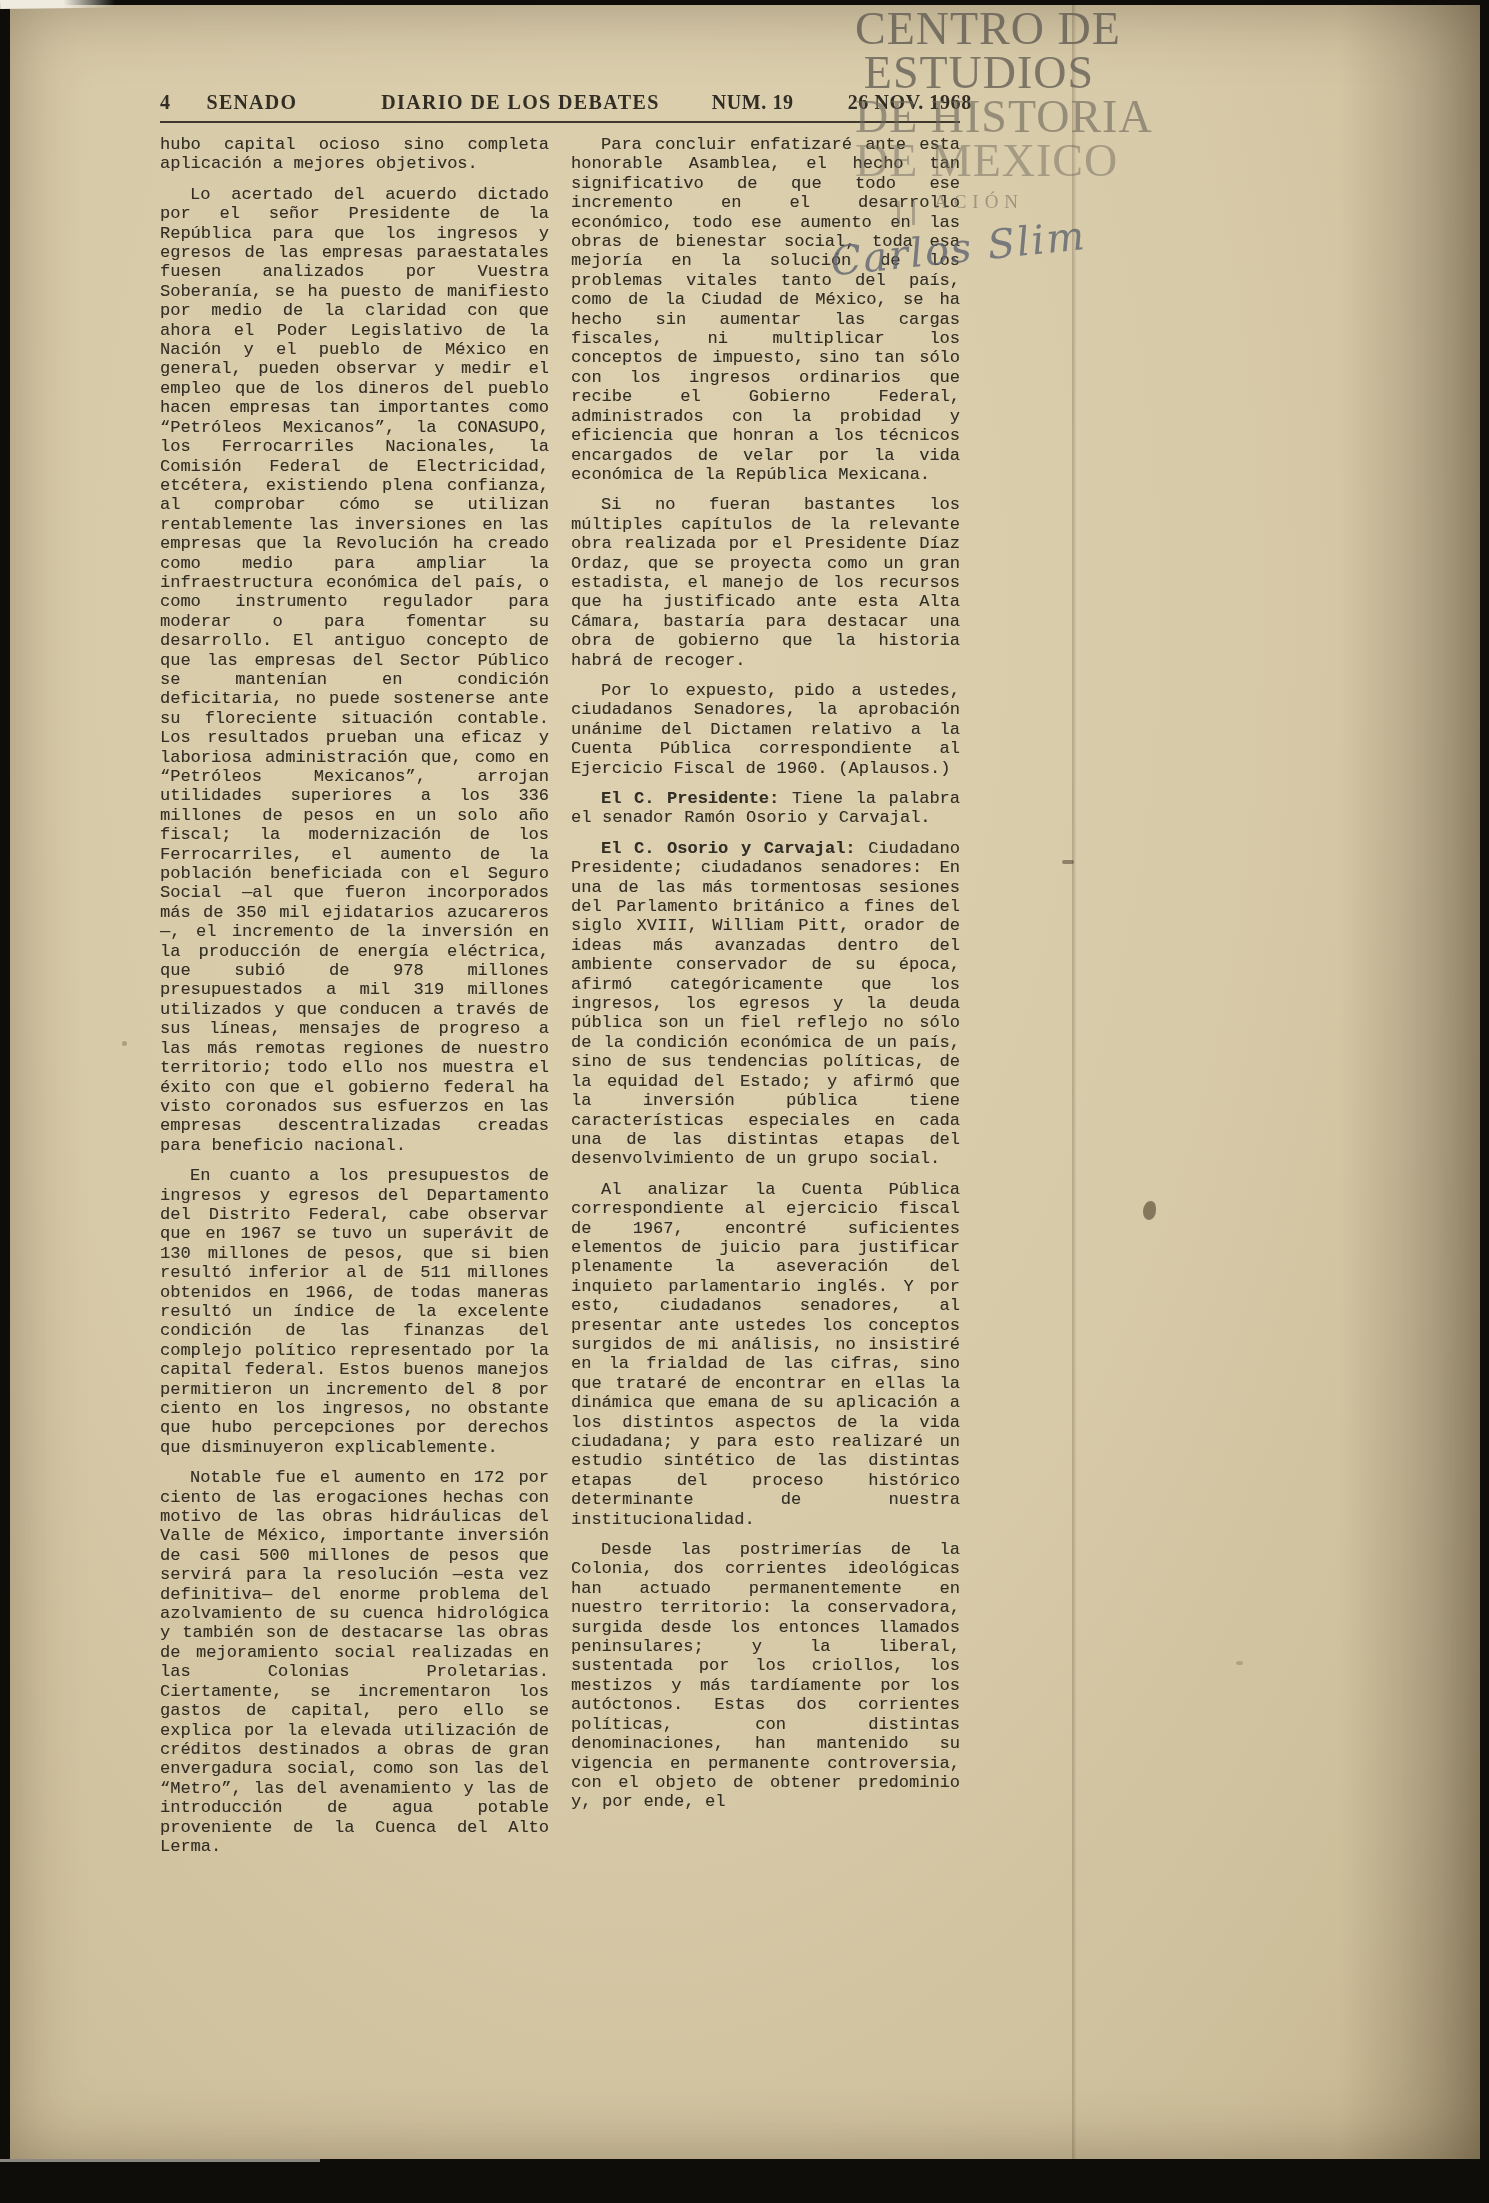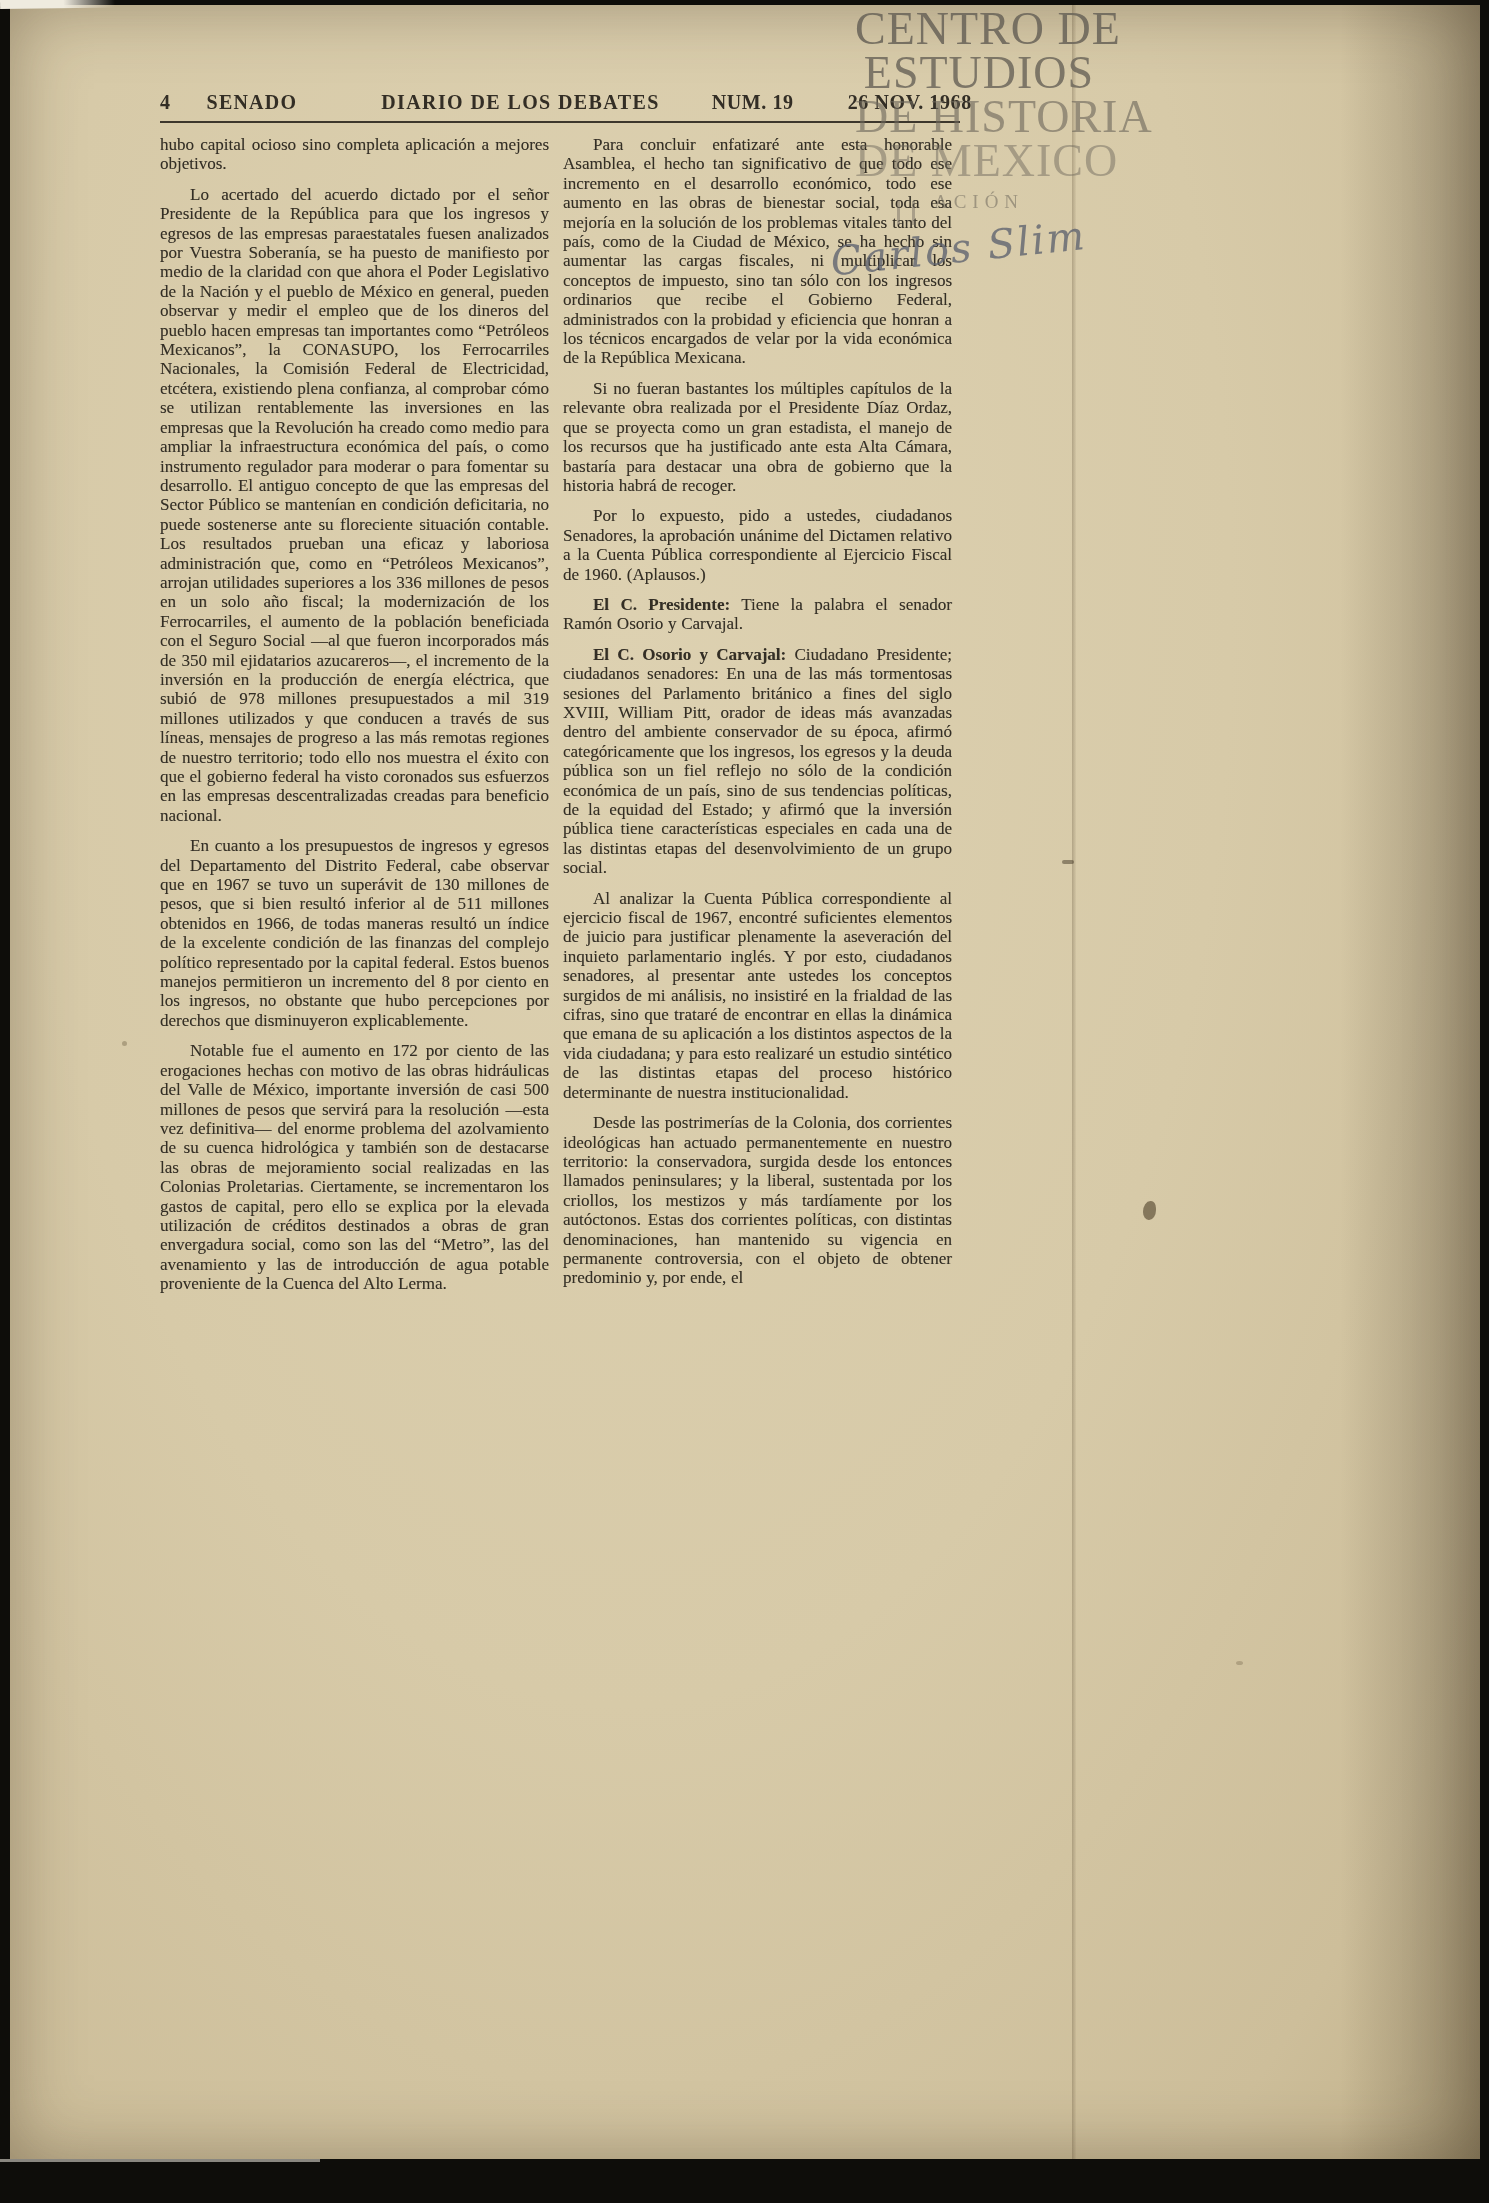--- a/index.html
+++ b/index.html
@@ -59,24 +59,24 @@
     padding-bottom:7px; border-bottom:2px solid #3d372c;
     white-space:nowrap;
   }
   .h-pgnum   { margin-right:36px; }
   .h-senado  { margin-right:84px; letter-spacing:1.2px; }
   .h-title   { margin-right:52px; letter-spacing:1.4px; }
   .h-num     { margin-right:54px; }
   .h-date    { }
 
   .columns {
-    display:flex; gap:14px; margin-top:12px;
+    display:flex; gap:22px; margin-top:12px;
     font-size:17px; line-height:19.4px;
     text-align:justify; text-justify:inter-word;
-    hyphens:auto; -webkit-hyphens:auto;
+    hyphens:auto;font-family:Liberation Mono, monospace; -webkit-hyphens:auto;
   }
   .col { width:389px; }
   .col p {
     text-indent:30px; margin-bottom:11px;
     text-shadow:0.3px 0.3px 0 rgba(46,42,34,0.30);
     word-spacing:0.5px;
   }
   .col p.no-indent { text-indent:0; }
   .speaker { font-weight:bold; }
 

